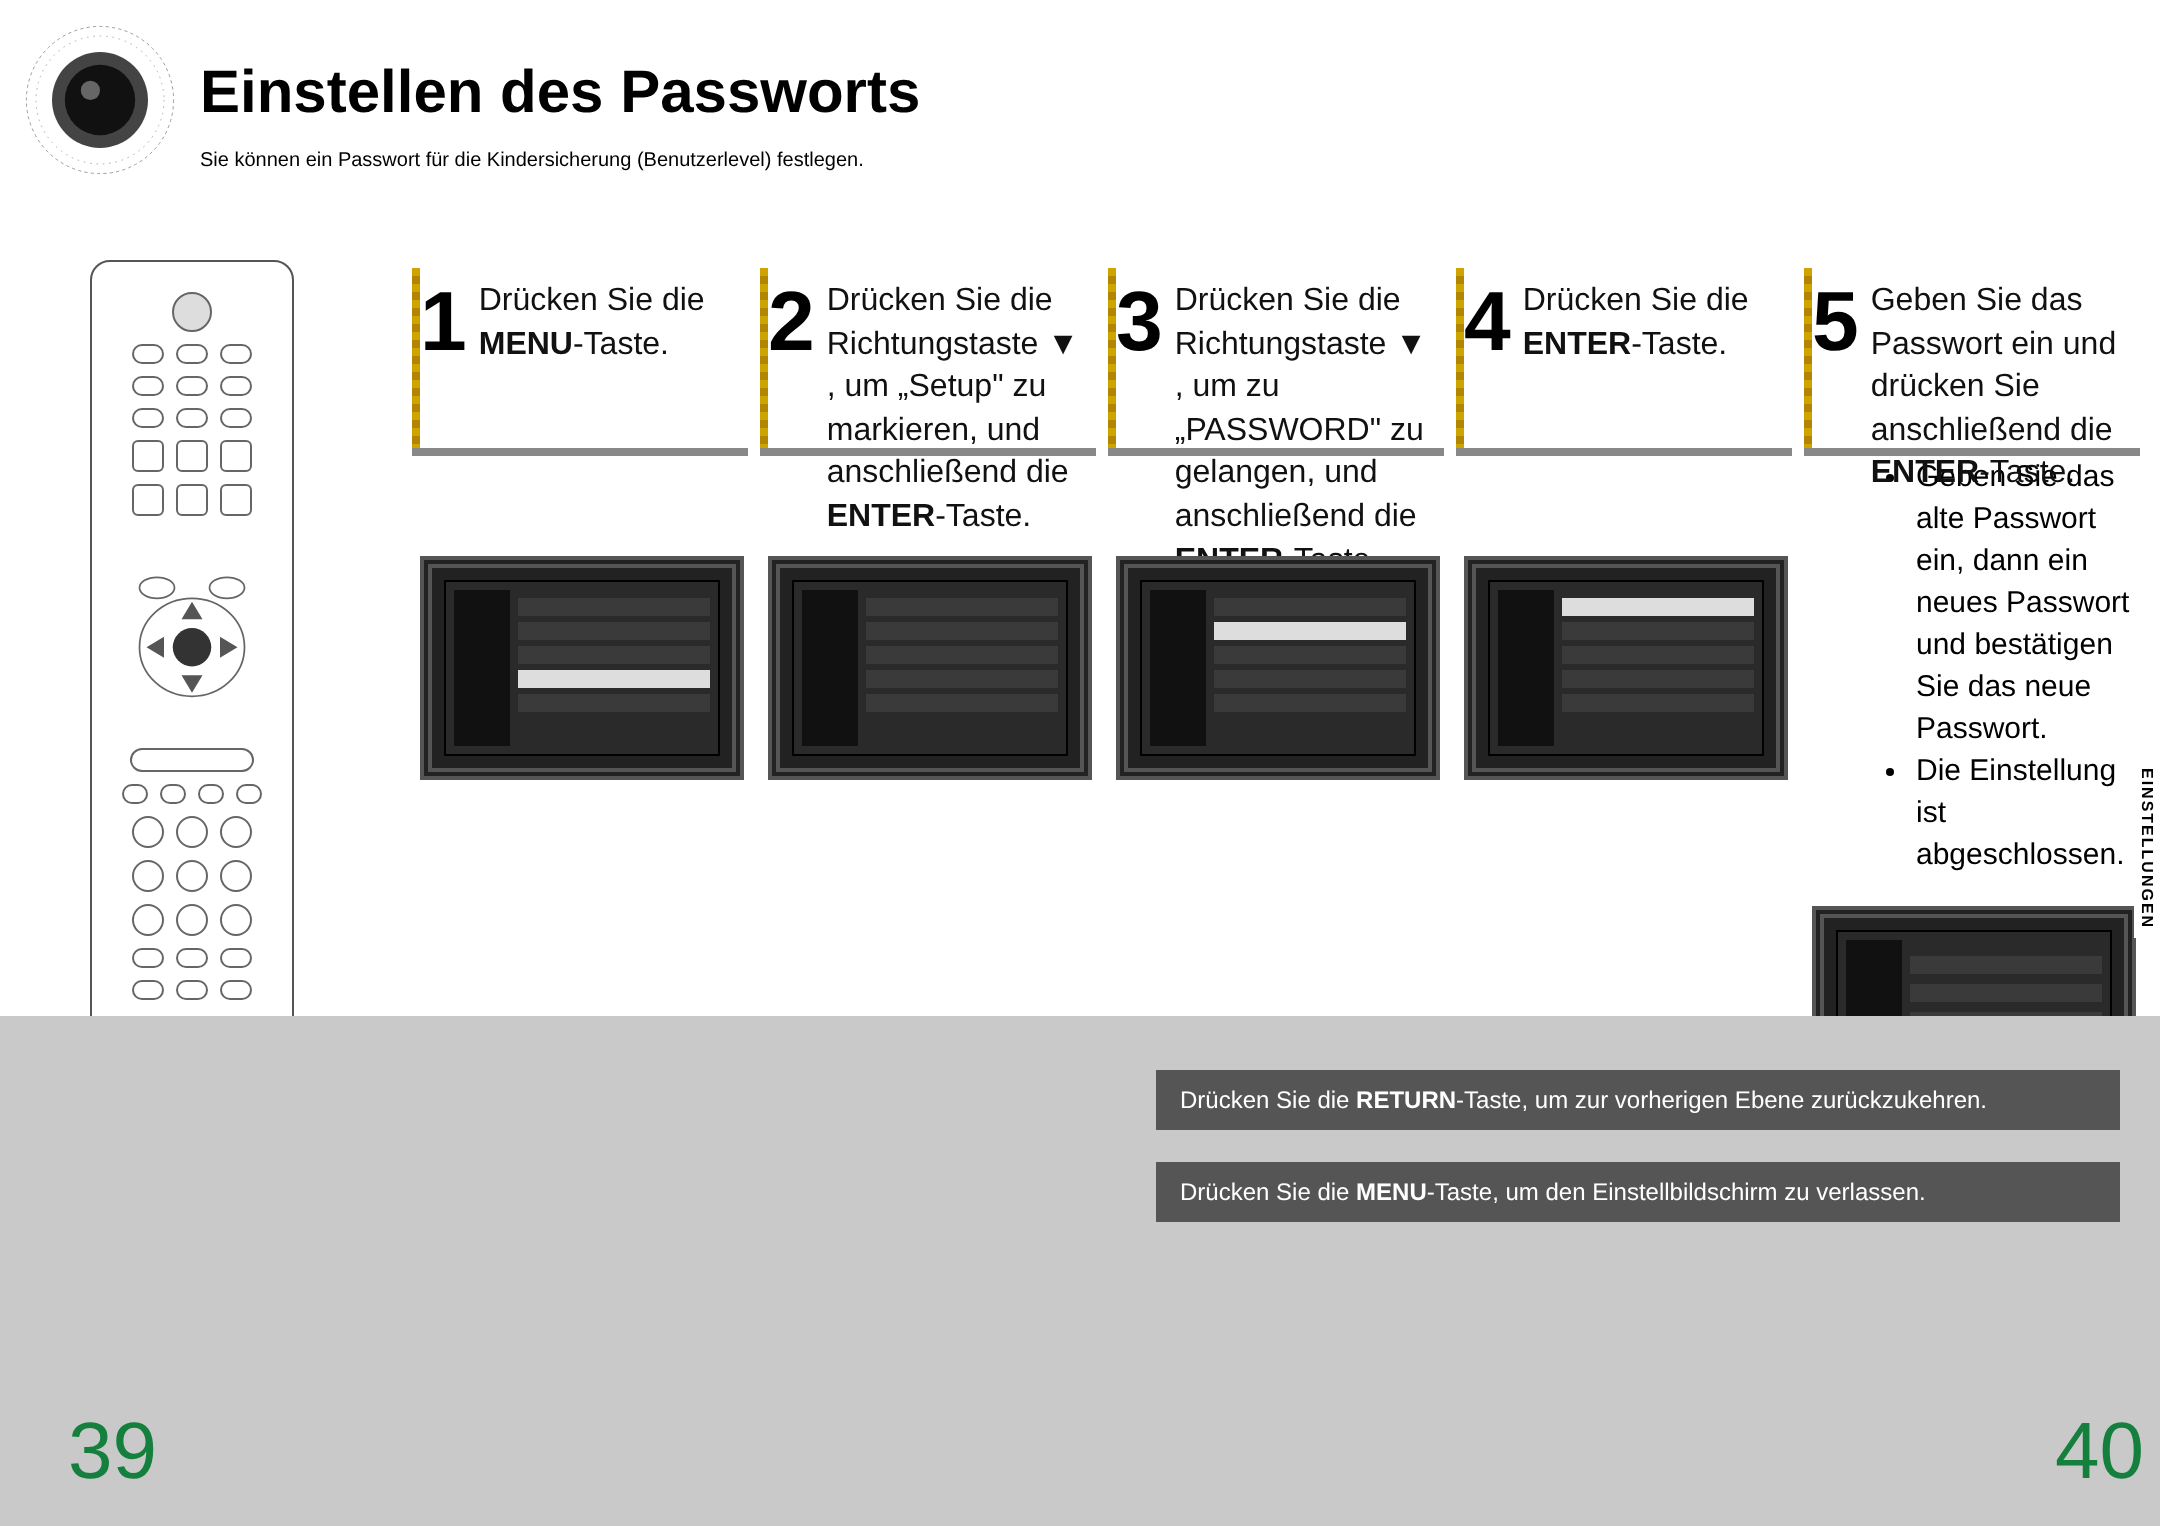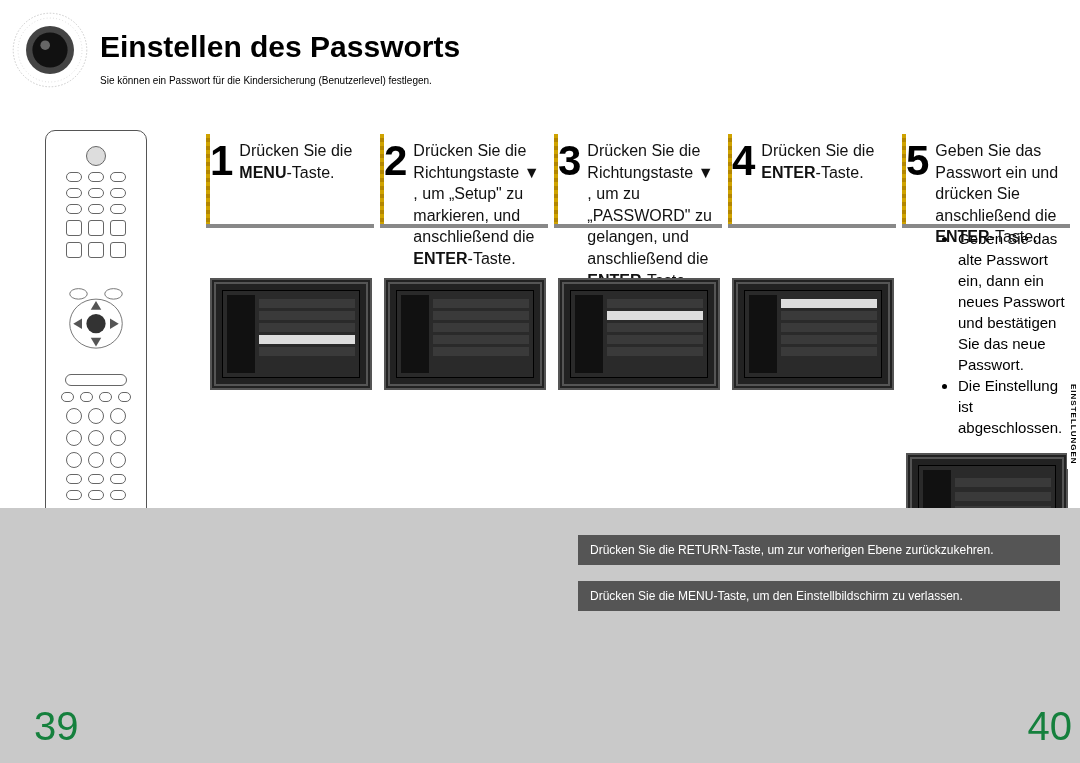--- a/index.html
+++ b/index.html
@@ -25,21 +25,21 @@
 .notes li{list-style:disc;margin-left:12px}
 .thumb{margin-top:50px;width:150px;height:100px;border:6px double #555;background:#222;position:relative}
 .thumb .tv{position:absolute;inset:6px;background:#2a2a2a;border:1px solid #000}
 .thumb .sidebar{position:absolute;left:4px;top:4px;bottom:4px;width:28px;background:#111}
 .thumb .row{position:absolute;left:36px;right:4px;height:9px;background:#3a3a3a}
 .thumb .hl{background:#ddd}
 .side-tab{position:absolute;right:0;top:380px;writing-mode:vertical-rl;font-size:8px;font-weight:bold;letter-spacing:1px;background:#fff;padding:4px 2px}
 .lower{position:absolute;left:0;right:0;bottom:0;height:255px;background:#c9c9c9}
 .tips{position:absolute;left:578px;top:535px;right:20px}
 .tip{background:#555;color:#fff;font-size:12px;padding:8px 12px;margin-bottom:16px}
-.tip b{font-weight:normal}
+.tip b{font-weight:bold}
 .pagenum{position:absolute;bottom:14px;font-size:40px;color:#15803d}
 .pagenum.l{left:34px}
 .pagenum.r{right:8px}
 </style>
 </head>
 <body>
 
 <div class="page">
 
   <div class="speaker">

